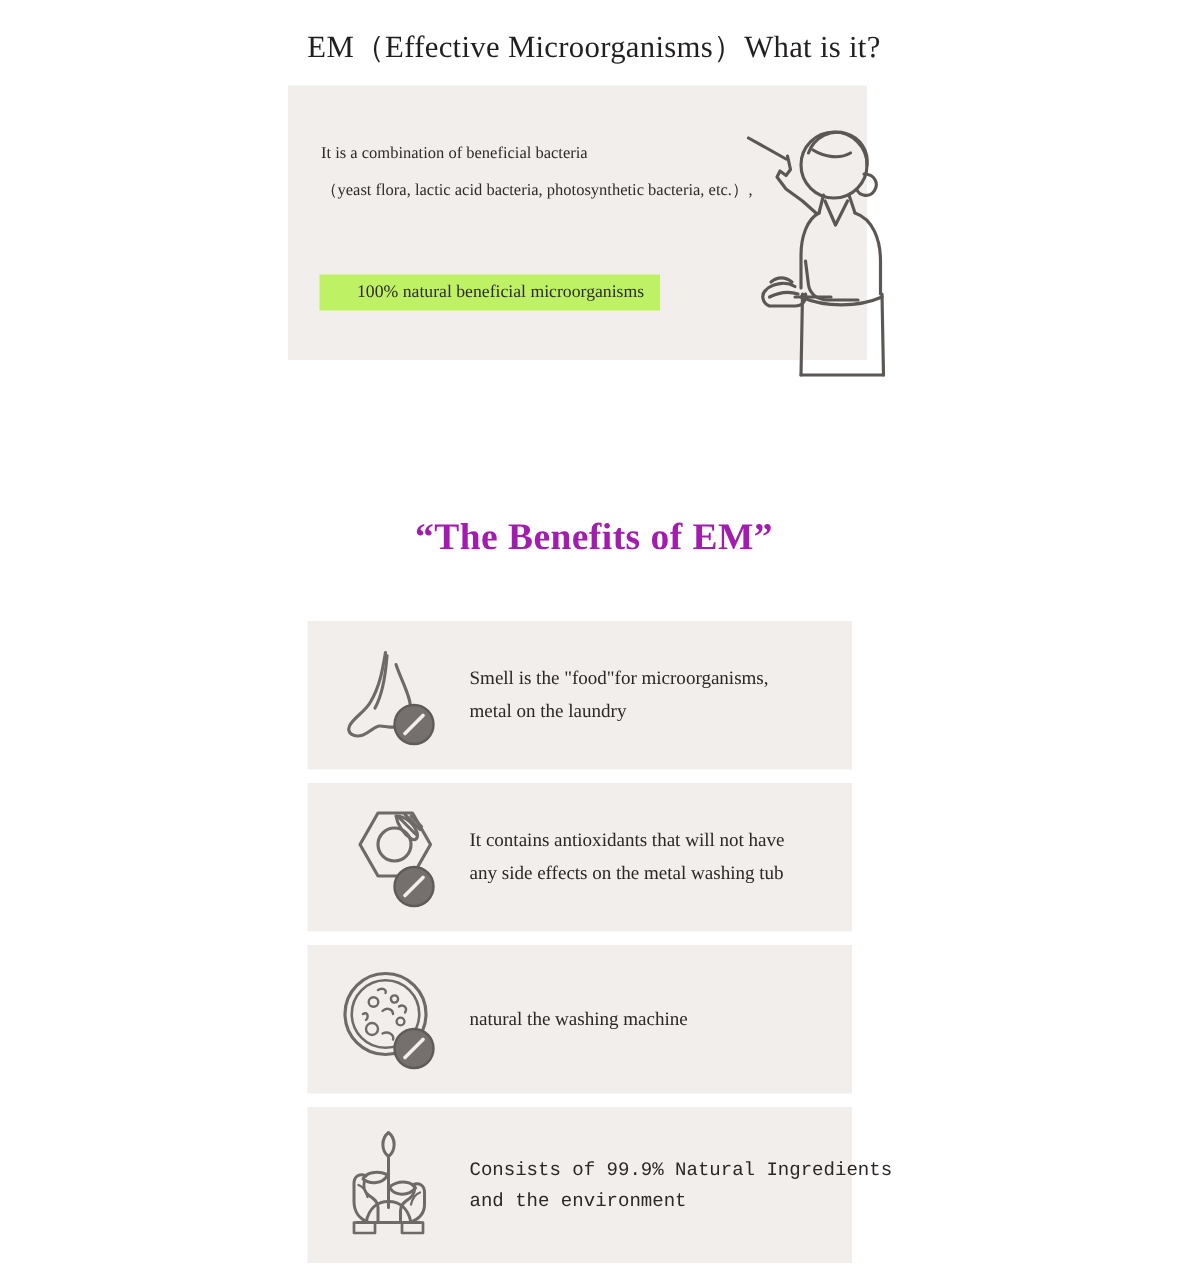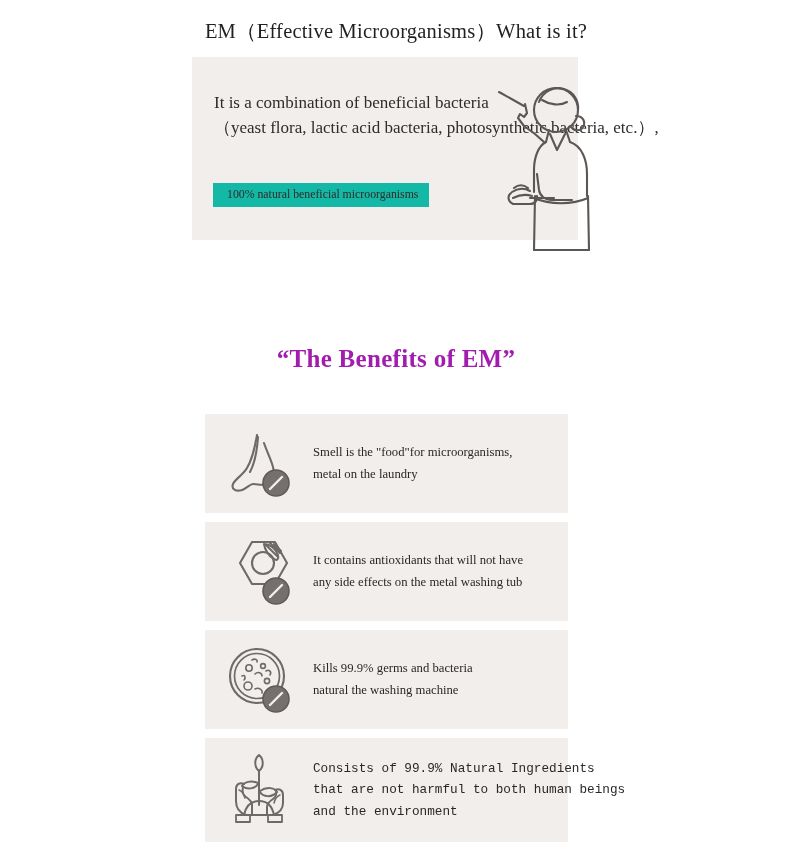--- a/index.html
+++ b/index.html
@@ -41,33 +41,33 @@
     width: 386px;
     height: 183px;
     background: #f2eeec;
   }
 
   .hero-text {
     position: absolute;
     left: 214px;
     top: 90px;
     width: 340px;
-    font-size: 17px;
+    font-size: 11px;
     line-height: 25px;
     color: #2e2b29;
     font-family: Liberation Serif, serif;
   }
   .hero-text .line { white-space: nowrap; }
 
   .badge-natural {
     position: absolute;
     left: 213px;
     top: 183px;
-    padding: 5px 11px 6px 14px;
-    background: #14b8a6;
+    padding: 5px 11px 6px 25px;
+    background: #bef264;
     font-size: 11.8px;
     color: #2e2b29;
     line-height: 1.1;
   }
 
   .person {
     position: absolute;
     left: 494px;
     top: 72px;
     width: 120px;
@@ -223,21 +223,20 @@
           <path d="M33 31 C36 28 40 30 40 33" stroke-width="1.6"></path>
           <path d="M20 33 C23 31 24 35 22 37" stroke-width="1.6"></path>
           <path d="M44 28 C47 26 50 29 48 32" stroke-width="1.6"></path>
           <path d="M33 46 C37 44 41 47 40 50" stroke-width="1.6"></path>
           <path d="M30 17 C33 15 36 17 35 19" stroke-width="1.6"></path>
           <circle cx="54" cy="56" r="13" fill="#75706e" stroke="#5f5b59" stroke-width="1.6"></circle>
           <line x1="48" y1="62" x2="60" y2="50" stroke="#f2eeec" stroke-width="2.4"></line>
         </svg>
       </div>
       <div class="benefit-text">
-        <div class="line">Kills 99.9% germs and bacteria</div>
         <div class="line">natural the washing machine</div>
       </div>
     </div>
 
     <div class="benefit-card h4">
       <div class="benefit-icon">
         <svg width="74" height="74" viewBox="0 0 74 74" fill="none" stroke="#6e6a68" stroke-width="2" stroke-linecap="round" stroke-linejoin="round">
 
           <path d="M37 18 L37 52"></path>
 
@@ -257,19 +256,18 @@
 
           <path d="M22 62 C24 52 30 48 37 48 C44 48 50 52 52 62"></path>
 
           <path d="M16 62 L58 62"></path>
           <rect x="14" y="62" width="14" height="7" stroke-width="1.8"></rect>
           <rect x="46" y="62" width="14" height="7" stroke-width="1.8"></rect>
         </svg>
       </div>
       <div class="benefit-text">
         <div class="line">Consists of 99.9% Natural Ingredients</div>
-        <div class="line">that are not harmful to both human beings</div>
         <div class="line">and the environment</div>
       </div>
     </div>
 
   </div>
 </div>
 
 </body></html>

